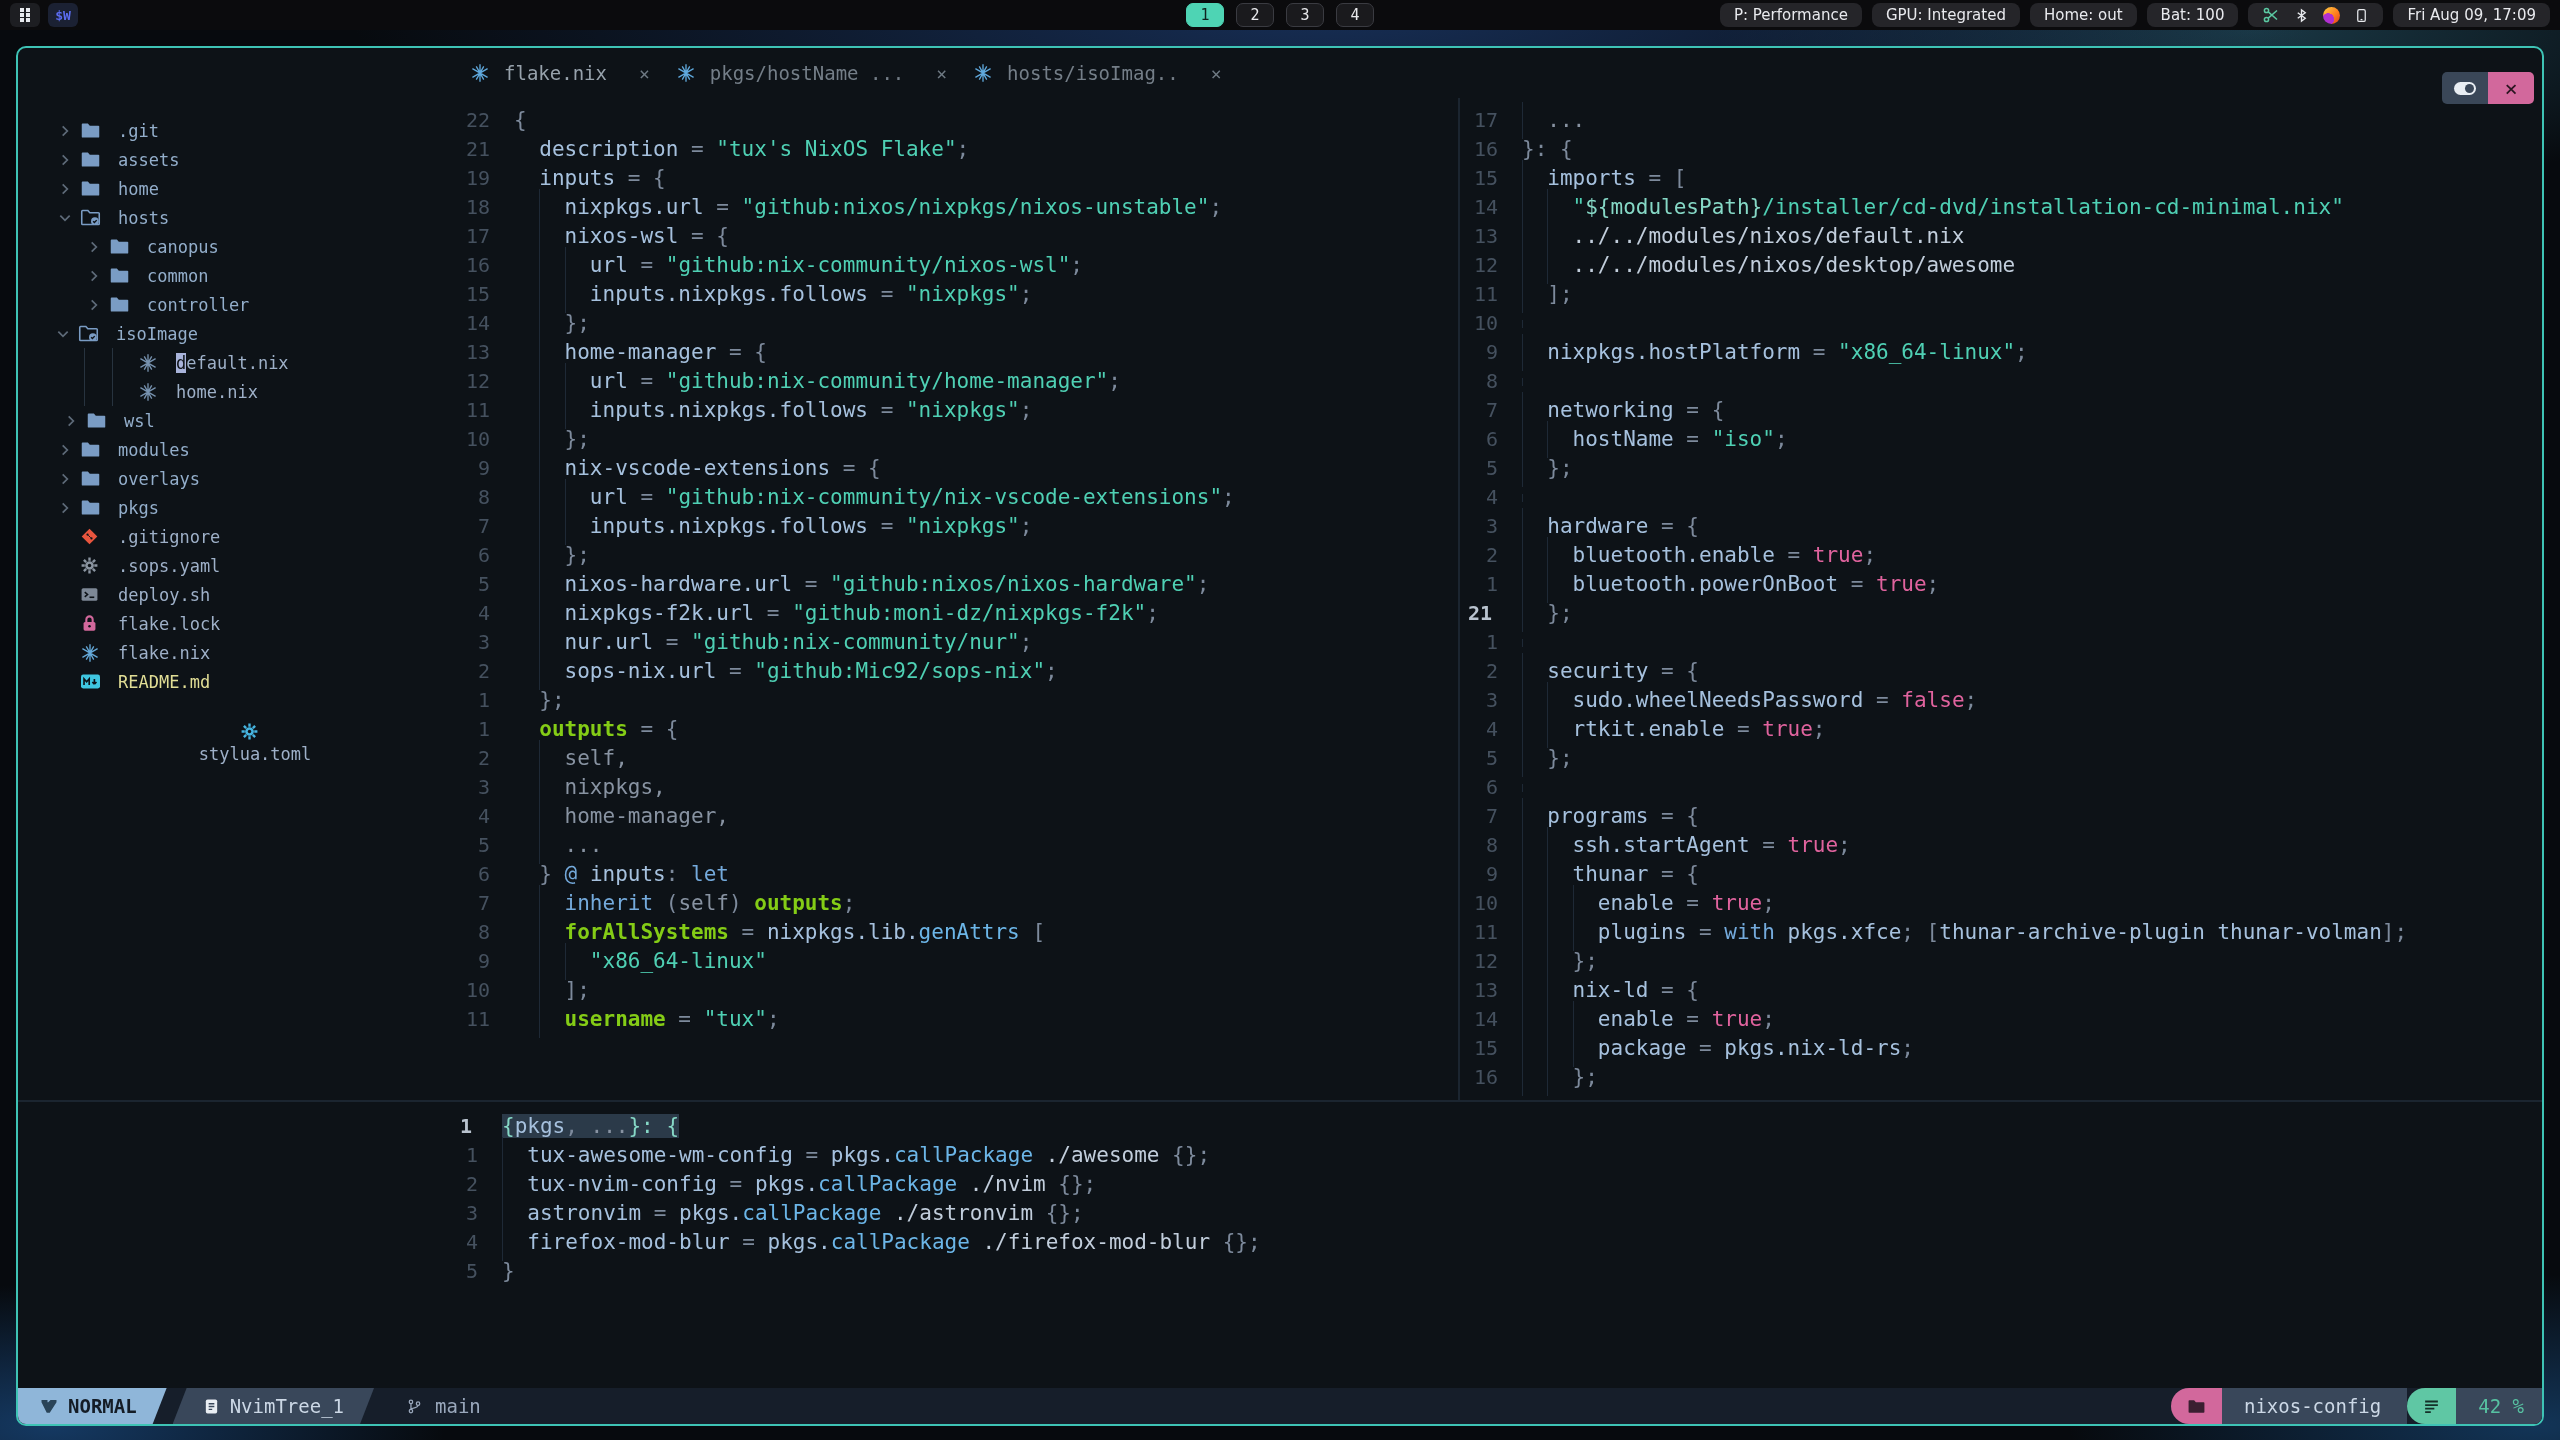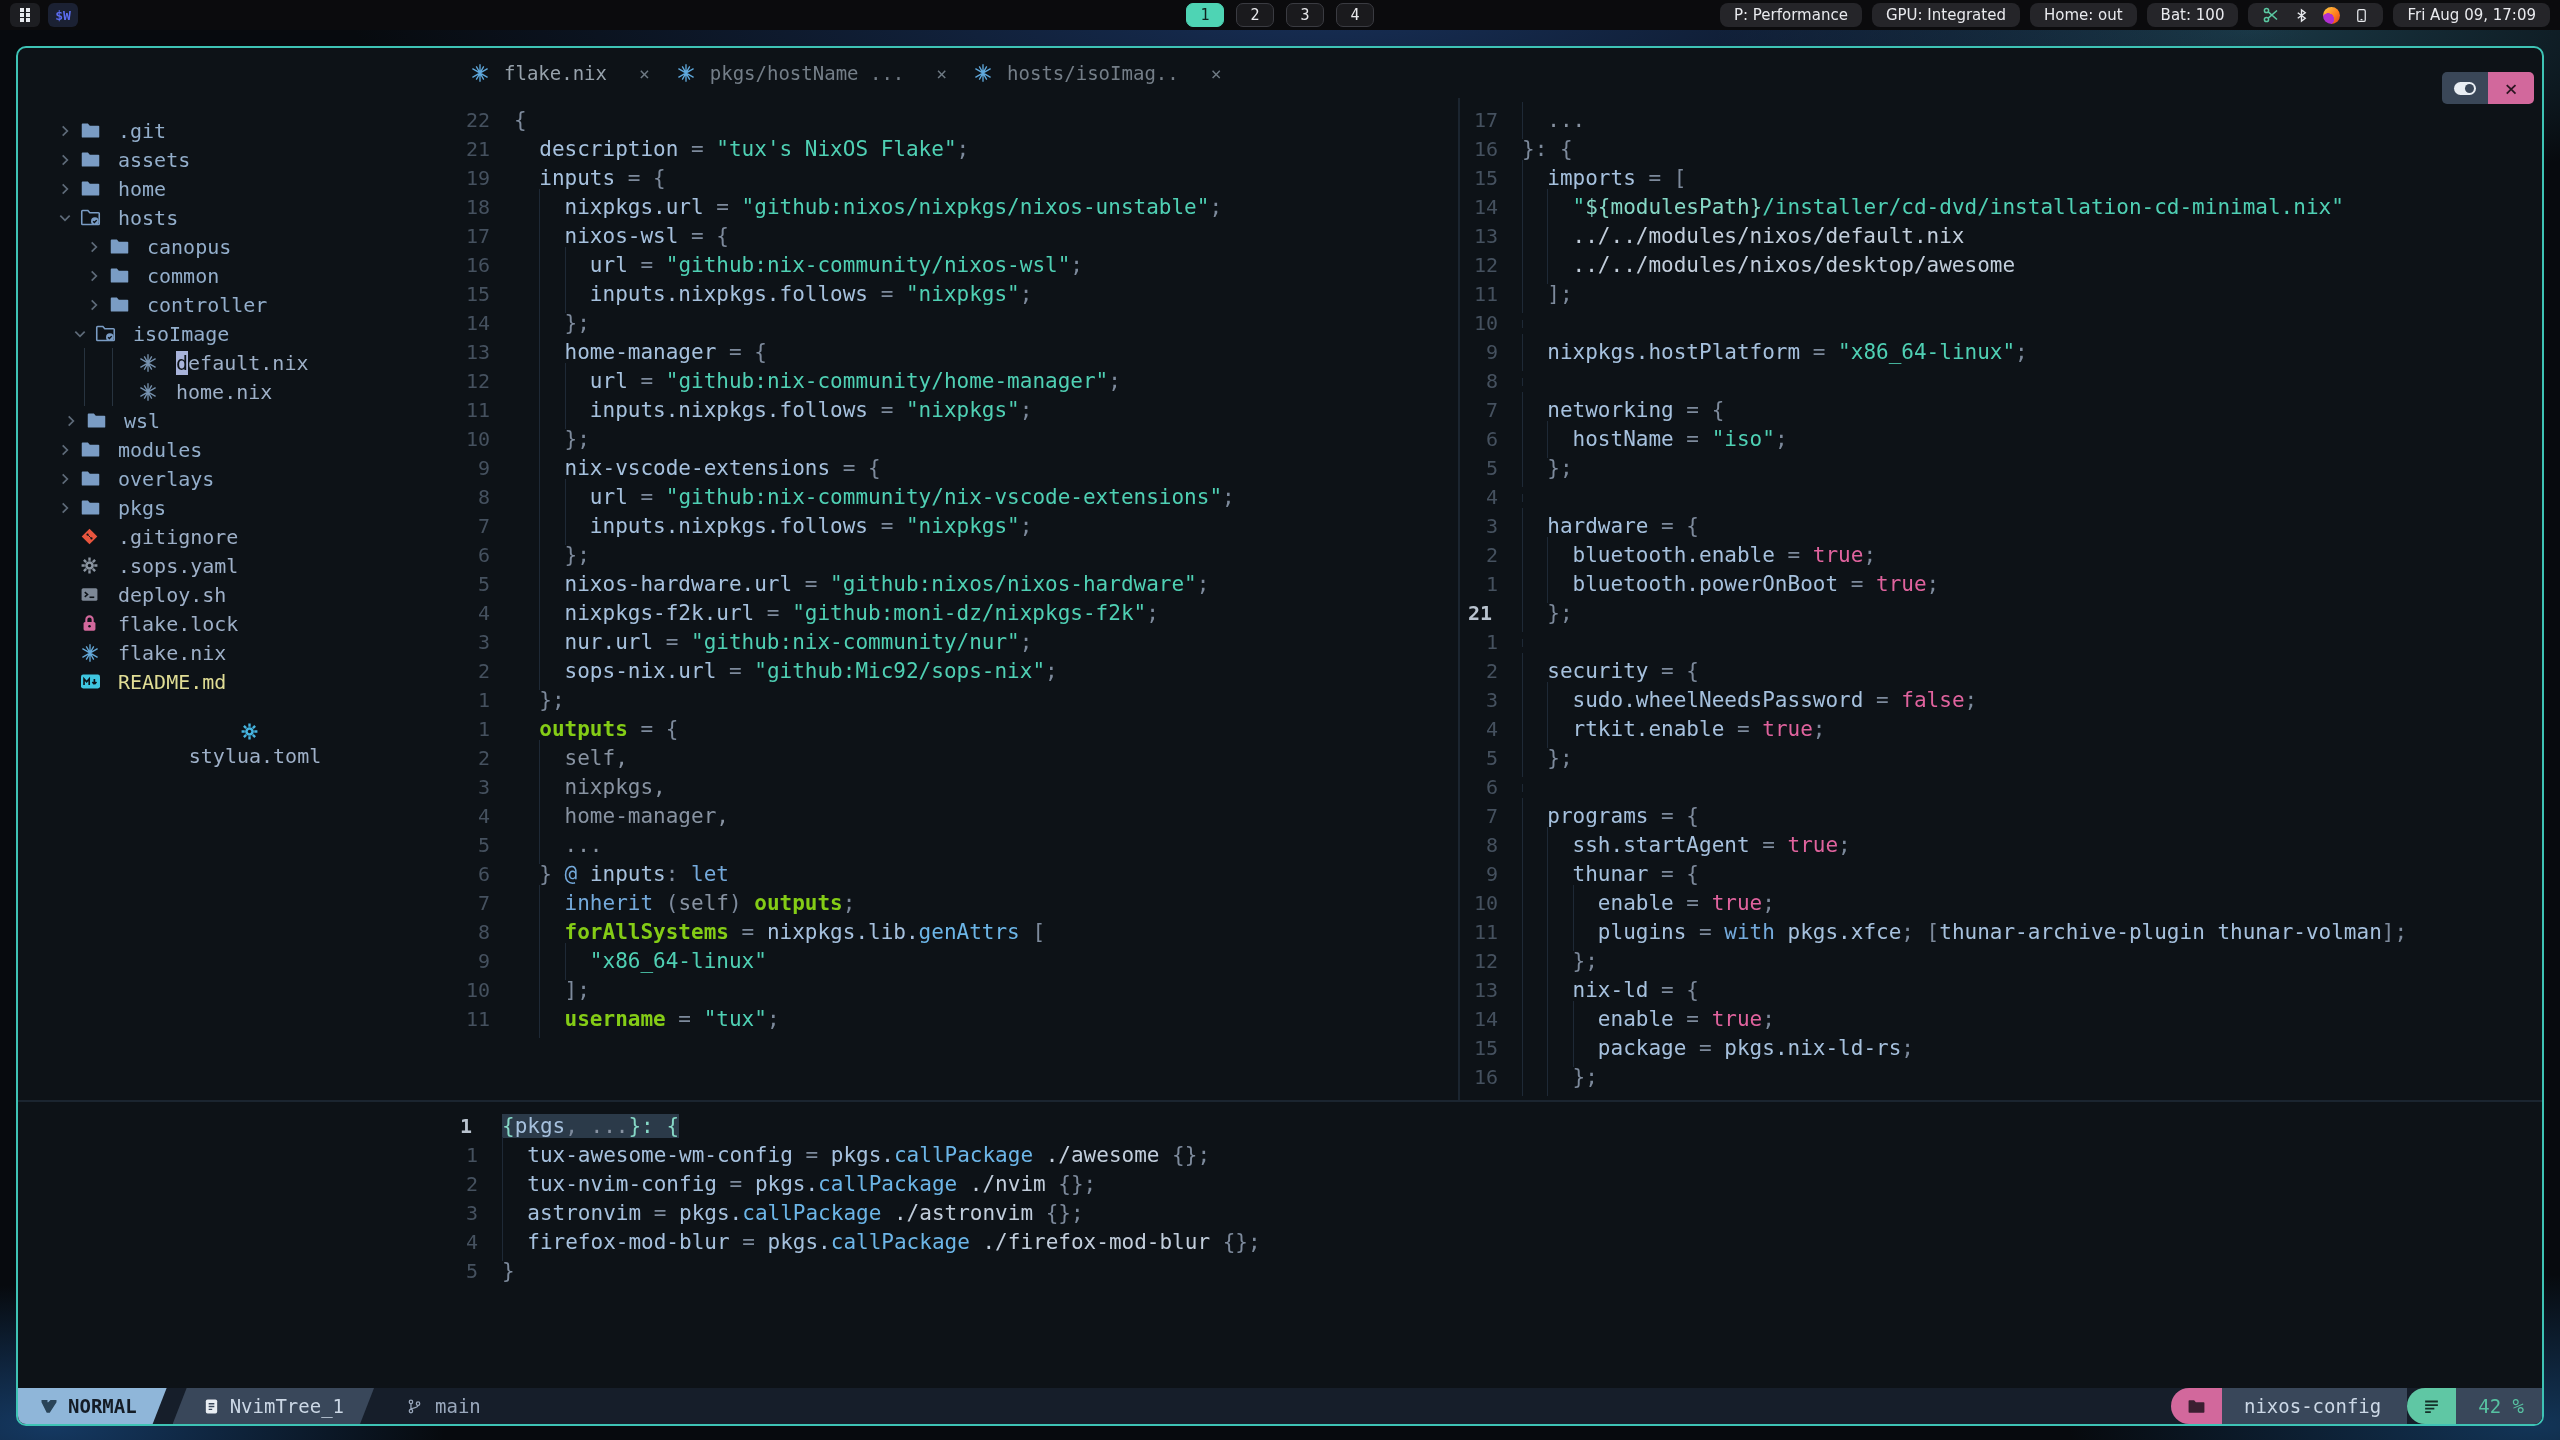--- a/index.html
+++ b/index.html
@@ -58,21 +58,21 @@
   .num { flex:0 0 50px; text-align:right; padding-right:12px; color:#45515f; font-size:20px; }
   .num.cur { text-align:left; padding-left:8px; color:#b9c3cf; font-weight:700; }
   .bpane .num { flex-basis:38px; }
   .code { position:relative; margin-left:12px; white-space:pre; flex:1; }
   .gd { position:absolute; top:-4px; bottom:-4px; width:1px; background:#1e2936; }
   .sel { background:#2b3a49; }
   .tk-p{color:#7d8a9c} .tk-a{color:#a6c1de} .tk-s{color:#4fd0b4} .tk-i{color:#86d8c6}
   .tk-b{color:#e0639e} .tk-k{color:#74aadc} .tk-f{color:#6cb6e8}
   .tk-w{color:#84cc16;font-weight:700} .tk-g{color:#8893a2} .tk-t{color:#c2cedc}
   
-  .trow { position:relative; height:29px; display:flex; align-items:center; font-size:20px; color:#93aecb; }
+  .trow { position:relative; height:29px; display:flex; align-items:center; font-size:17px; color:#93aecb; }
   .trow .chev { flex:0 0 22px; display:flex; align-items:center; color:#5d6a78; }
   .trow .ic { flex:0 0 26px; margin-right:12px; display:flex; align-items:center; }
   .tg { position:absolute; top:0; bottom:0; width:1px; background:#27333f; }
   .c-folder{color:#7a9cc4} .c-git{color:#e8553e} .c-gear{color:#8a94a0} .c-term{color:#7d8896}
   .c-lock{color:#d2689c} .c-nixb{color:#64a8d8} .c-md{color:#3fc6e0} .c-gearb{color:#46b4e0}
   .c-nixd{color:#7691ae}
   .n-file{color:#9eb0c8} .n-readme{color:#e0dd95}
   .curs { background:#a8b3da; color:#0e1318; }
   
   .sline { flex:0 0 36px; background:#161e2a; display:flex; align-items:center; font-size:19px; position:relative; }
@@ -276,21 +276,21 @@
               <path d="M8 4l8 8-8 8"></path>
             </svg>
           </span>
           <span class="ic c-folder">
             <svg width="21" height="21" viewBox="0 0 24 24">
               <path d="M2 5a1 1 0 011-1h6l2.2 2.5H21a1 1 0 011 1V19a1 1 0 01-1 1H3a1 1 0 01-1-1z" fill="currentColor"></path>
             </svg>
           </span>
           <span class="">controller</span>
         </div>
-        <div class="trow" style="padding-left: 38px; margin-left: 17px;">
+        <div class="trow" style="padding-left: 38px;">
           <span class="chev">
             <svg width="14" height="14" viewBox="0 0 24 24" fill="none" stroke="currentColor" stroke-width="3">
               <path d="M4 8l8 8 8-8"></path>
             </svg>
           </span>
           <span class="ic c-folder">
             <svg width="21" height="21" viewBox="0 0 24 24">
               <path d="M2 5a1 1 0 011-1h6l2.2 2.5H21a1 1 0 011 1V19a1 1 0 01-1 1H3a1 1 0 01-1-1z" fill="none" stroke="currentColor" stroke-width="1.8"></path>
               <circle cx="17" cy="16.2" r="4.4" fill="currentColor"></circle>
               <path d="M15 16.3l1.5 1.5 2.6-2.8" stroke="#0d1217" stroke-width="1.6" fill="none"></path>

